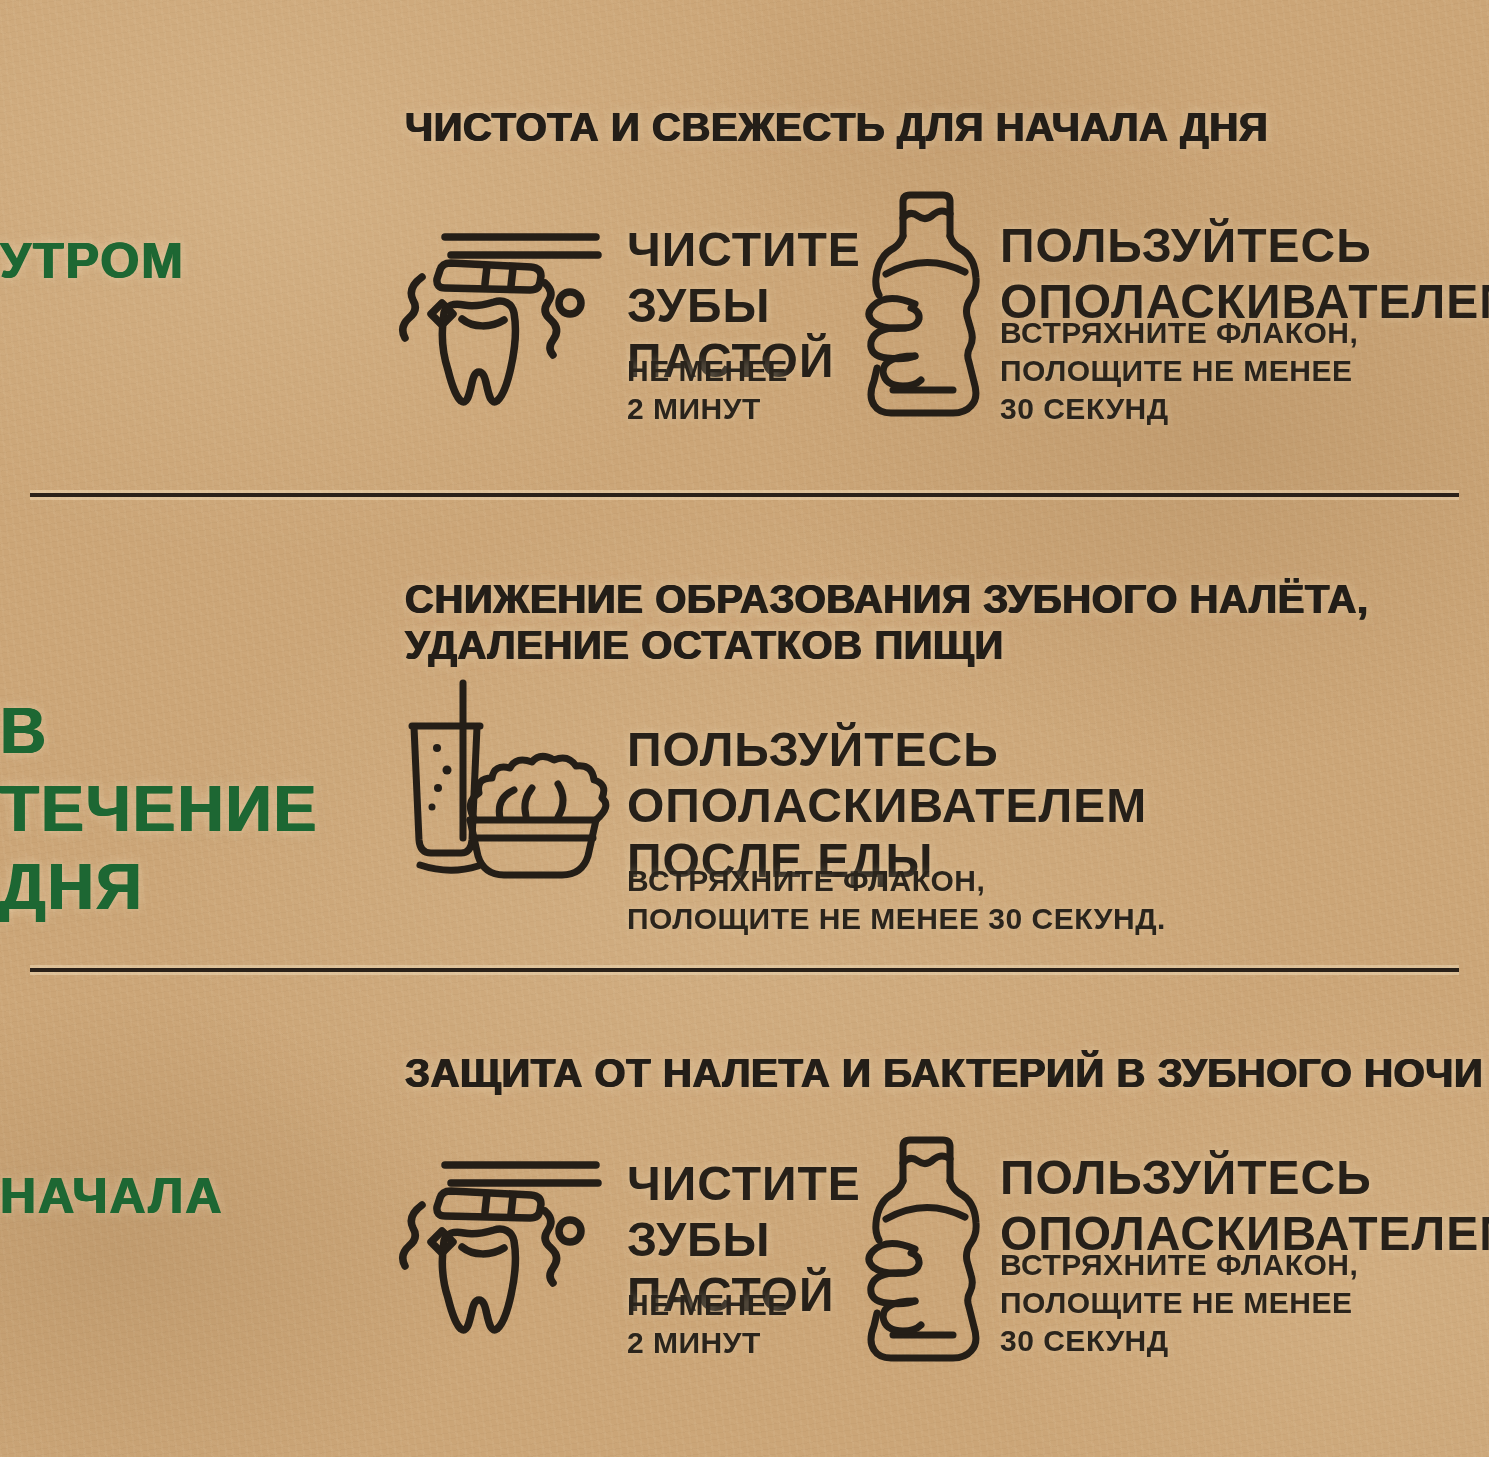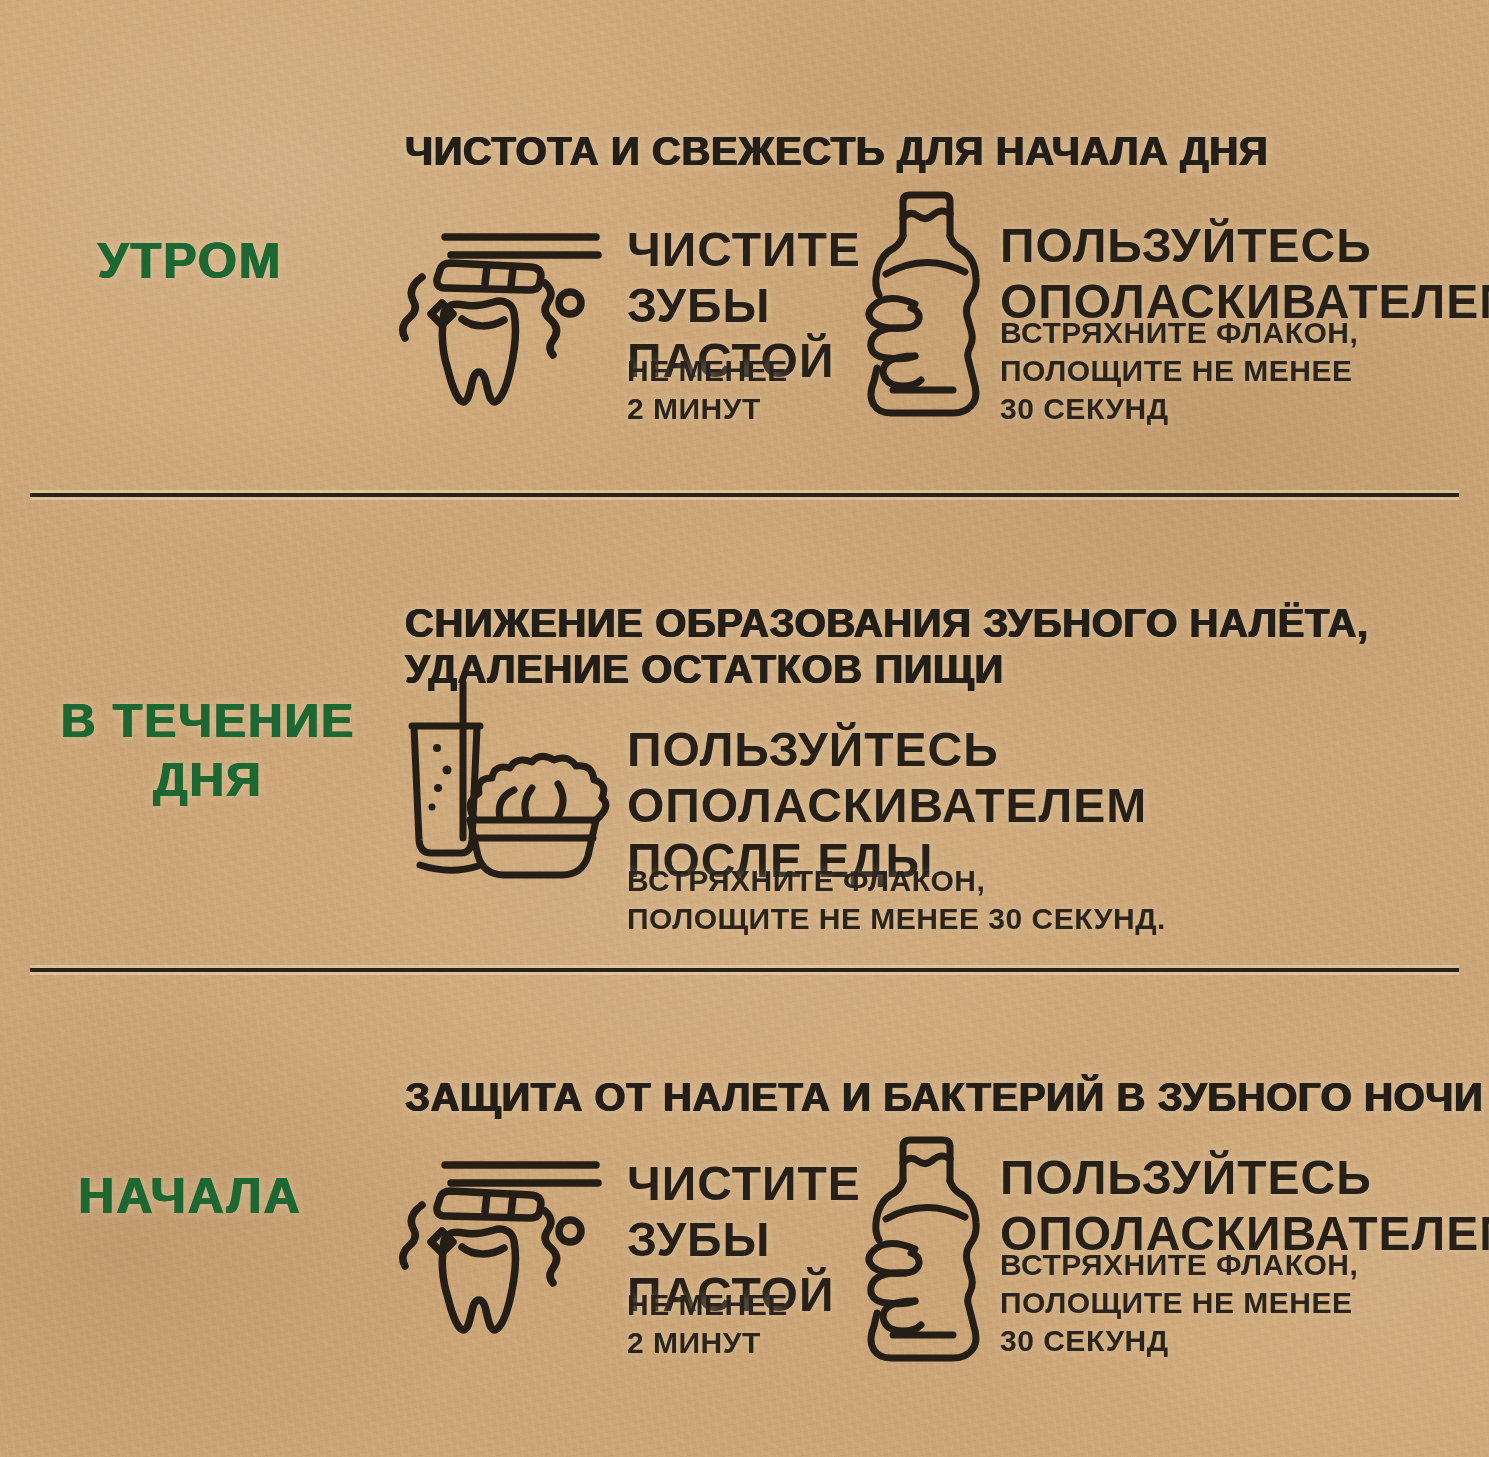--- a/index.html
+++ b/index.html
@@ -20,26 +20,24 @@
       repeating-linear-gradient(-9deg, rgba(96,66,34,0.04) 0 1px, rgba(96,66,34,0) 1px 6px),
       repeating-linear-gradient(31deg, rgba(255,240,210,0.03) 0 3px, rgba(255,240,210,0) 3px 11px);
     color:#231e18;
   }
   .abs{position:absolute;}
   .pre{white-space:pre-line;}
   .hdr{
     font-size:40px;line-height:1.15;font-weight:700;letter-spacing:0.6px;
     color:#231e18;
     text-shadow:0.8px 0 0 #231e18, -0.8px 0 0 #231e18, 0 0 12px rgba(248,230,196,0.55);
-    margin-top:24px;
   }
   .green-label{
     color:#1d6733;
     font-size:50px;line-height:1.22;font-weight:700;letter-spacing:2px;
-    text-align:center;
     text-shadow:0.8px 0 0 #1d6733, -0.8px 0 0 #1d6733, 0 0 12px rgba(248,230,196,0.5);
   }
   .item-title{
     font-size:48px;line-height:1.16;font-weight:700;letter-spacing:1px;
     color:#262019;
     text-shadow:0 0 10px rgba(248,230,196,0.45);
   }
   .item-note{
     font-size:30px;line-height:1.27;font-weight:700;letter-spacing:0.5px;
     color:#2a241c;
@@ -107,21 +105,21 @@
 ОПОЛАСКИВАТЕЛЕМ</div>
   <div class="abs item-note pre" style="left:1000px;top:314px;">ВСТРЯХНИТЕ ФЛАКОН,
 ПОЛОЩИТЕ НЕ МЕНЕЕ
 30 СЕКУНД</div>
 
   <div class="divider" style="top:490px;"></div>
 
   <div class="abs hdr pre" style="left:405px;top:576px;">СНИЖЕНИЕ ОБРАЗОВАНИЯ ЗУБНОГО НАЛЁТА,
 УДАЛЕНИЕ ОСТАТКОВ ПИЩИ</div>
 
-  <div class="abs green-label pre" style="left:0;top:692px;width:380px;font-size:48px;margin-left:18px;">В ТЕЧЕНИЕ
+  <div class="abs green-label pre" style="left:0;top:692px;width:380px;font-size:64px;">В ТЕЧЕНИЕ
 ДНЯ</div>
 
   <svg class="icon abs" style="left:380px;top:660px;" width="290" height="270" viewBox="0 0 290 270">
     <g stroke-width="7">
       <path d="M83 23 V178"></path>
       <path d="M32 66 H100"></path>
       <path d="M34 67 L39 180 Q40 193 51 193 H81 Q91 193 92 180 L97 67"></path>
       <circle class="dot" cx="57" cy="88" r="4"></circle>
       <circle class="dot" cx="67" cy="110" r="4.5"></circle>
       <circle class="dot" cx="58" cy="128" r="4"></circle>

